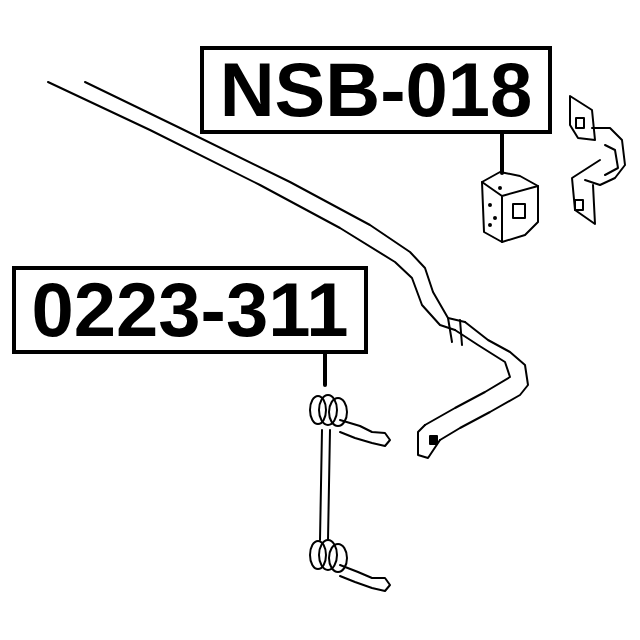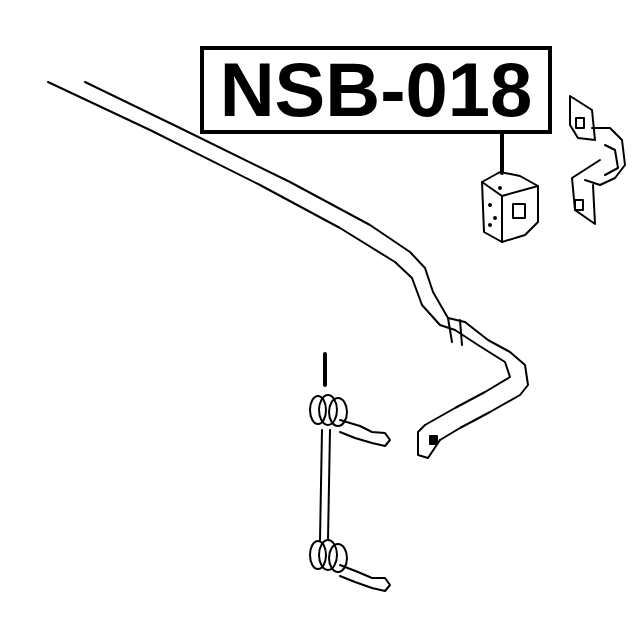--- a/index.html
+++ b/index.html
@@ -78,14 +78,17 @@
         <ellipse cx="338" cy="558" rx="9" ry="14"></ellipse>
         <path d="M340,565 L358,572 L372,578 L385,578 L390,585 L385,591 L372,588 L355,582 L340,576"></path>
       </g>
     </g>
   </svg>
 
   <div class="label-box" id="label-nsb">
     <span>NSB-018</span>
   </div>
 
+  <div class="label-box" id="label-0223">
+    <span>0223-311</span>
+  </div>
 
 </div>
 
 </body></html>

